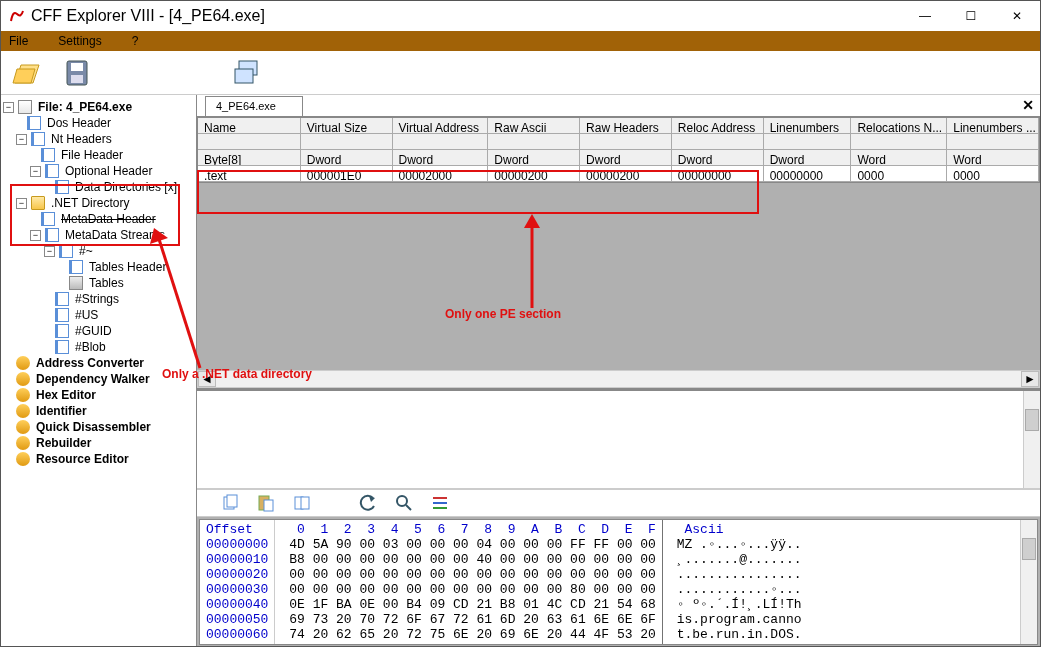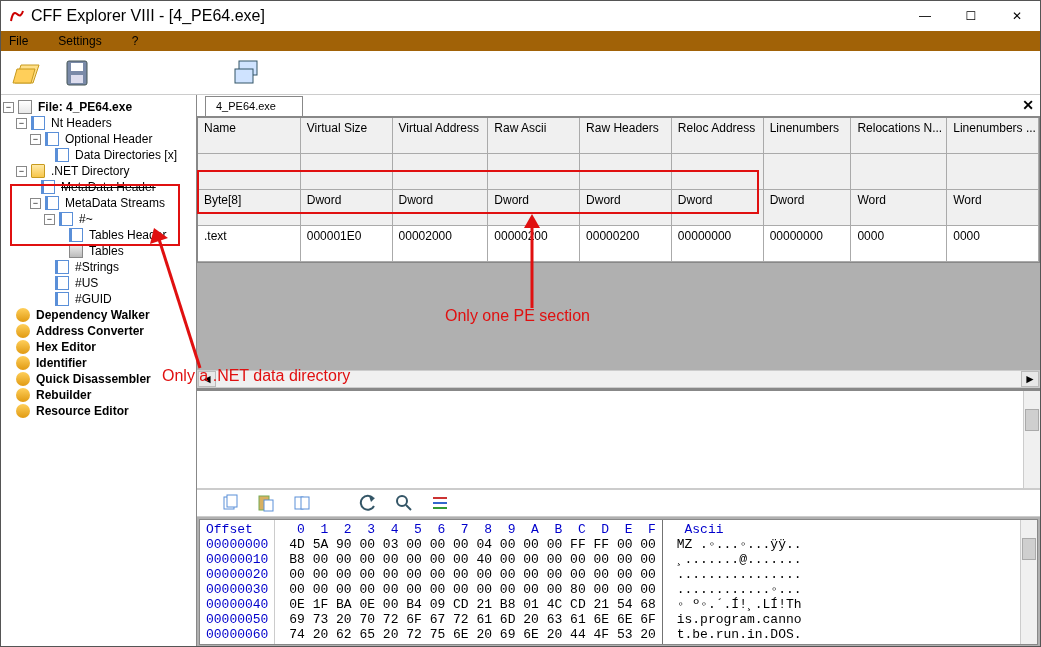--- a/index.html
+++ b/index.html
@@ -27,38 +27,38 @@
 .ic-folder{background:linear-gradient(#ffe9a6,#f7c64a);border:1px solid #c79a1e;border-radius:1px}
 .ic-tool{background:linear-gradient(#ffcf5a,#e09a12);border-radius:50%}
 .ic-db{background:linear-gradient(#eee,#bbb);border:1px solid #888}
 .strike{text-decoration:line-through}
 .right{flex:1;display:flex;flex-direction:column;background:#b91c1c}
 .tabbar{height:22px;background:#fff;display:flex;align-items:flex-end;border-bottom:1px solid #888;position:relative}
 .tab{height:20px;border:1px solid #888;border-bottom:none;background:#fff;padding:0 26px 0 10px;font-size:11px;display:flex;align-items:center;margin-left:8px;position:relative}
 .tabbar .far-x{position:absolute;right:6px;top:2px;font-size:14px;font-weight:bold}
 .grid-wrap{background:#b0b0b0;height:278px;position:relative}
 .grid{background:#fff;border:1px solid #888;margin:0;position:relative}
-.gr{display:flex;height:36px}
+.gr{display:flex;height:16px}
 .gcell{border-right:1px solid #aaa;border-bottom:1px solid #aaa;padding:3px 6px;overflow:hidden;white-space:nowrap;background:#fff}
 .ghdr .gcell{background:#f0f0f0}
 .gw0{width:103px}.gw1{width:92px}.gw2{width:96px}.gw3{width:92px}.gw4{width:92px}.gw5{width:92px}.gw6{width:88px}.gw7{width:96px}.gw8{width:92px}
 .hscroll{height:18px;background:#f0f0f0;border:1px solid #ccc;display:flex;align-items:center;justify-content:space-between;margin-top:auto}
 .hscroll .arr{width:18px;height:16px;display:flex;align-items:center;justify-content:center;background:#e8e8e8;border:1px solid #bbb}
 .hexpane{flex:1;background:#b0b0b0;border-top:3px solid #888;display:flex;flex-direction:column}
 .hex-tb{height:28px;background:#fff;border-top:1px solid #ccc;border-bottom:1px solid #ccc;display:flex;align-items:center;gap:18px;padding:0 24px}
 .hex-ic{width:18px;height:18px}
 .hexbody{flex:1;background:#fff;border:1px solid #888;margin:2px;font-family:"Courier New",monospace;font-size:13px;display:flex;position:relative;overflow:hidden}
 .hexcol{padding:2px 6px;white-space:pre}
 .hexoff{color:#0000cc;border-right:1px solid #ccc}
 .hexbytes{color:#000;border-right:1px solid #737373}
 .hexasc{color:#000}
 .hexhdr{color:#0000cc}
 .vsb{position:absolute;right:0;top:0;bottom:0;width:17px;background:#f0f0f0;border-left:1px solid #ccc}
 .vsb .thmb{position:absolute;left:1px;right:1px;top:18px;height:22px;background:#cfcfcf;border:1px solid #aaa}
-.annot{position:absolute;color:#e01010;font-weight:400;font-size:16px;pointer-events:none}
+.annot{position:absolute;color:#e01010;font-weight:700;font-size:12px;pointer-events:none}
 .redbox{position:absolute;border:2px solid #e01010;pointer-events:none}
 svg{display:block}
 </style>
 </head>
 <body>
 
 <div class="titlebar">
   <span class="tb-icon">
     <svg width="16" height="16">
         <path d="M2 13 Q4 2 8 6 Q12 10 14 3" stroke="#c00" stroke-width="2" fill="none"></path>
@@ -104,24 +104,34 @@
 
 <div class="content">
 
   <div class="tree">
     <div class="tree-row">
         <span class="exp">−</span>
         <span class="ic ic-file"></span>
         <b class="lbl">File: 4_PE64.exe</b>
       </div>
     <div class="tree-row">
+        <span class="sp" style="width:22px"></span>
+        <span class="ic ic-head"></span>
+        <span class="lbl">Dos Header</span>
+      </div>
+    <div class="tree-row">
         <span class="sp" style="width:11px"></span>
         <span class="exp">−</span>
         <span class="ic ic-head"></span>
         <span class="lbl">Nt Headers</span>
+      </div>
+    <div class="tree-row">
+        <span class="sp" style="width:36px"></span>
+        <span class="ic ic-head"></span>
+        <span class="lbl">File Header</span>
       </div>
     <div class="tree-row">
         <span class="sp" style="width:25px"></span>
         <span class="exp">−</span>
         <span class="ic ic-head"></span>
         <span class="lbl">Optional Header</span>
       </div>
     <div class="tree-row">
         <span class="sp" style="width:50px"></span>
         <span class="ic ic-head"></span>
@@ -169,28 +179,33 @@
         <span class="sp" style="width:50px"></span>
         <span class="ic ic-head"></span>
         <span class="lbl">#US</span>
       </div>
     <div class="tree-row">
         <span class="sp" style="width:50px"></span>
         <span class="ic ic-head"></span>
         <span class="lbl">#GUID</span>
       </div>
     <div class="tree-row">
+        <span class="sp" style="width:50px"></span>
+        <span class="ic ic-head"></span>
+        <span class="lbl">#Blob</span>
+      </div>
+    <div class="tree-row">
+        <span class="sp" style="width:11px"></span>
+        <span class="ic ic-tool"></span>
+        <b class="lbl">Address Converter</b>
+      </div>
+    <div class="tree-row">
         <span class="sp" style="width:11px"></span>
         <span class="ic ic-tool"></span>
         <b class="lbl">Dependency Walker</b>
-      </div>
-    <div class="tree-row">
-        <span class="sp" style="width:11px"></span>
-        <span class="ic ic-tool"></span>
-        <b class="lbl">Address Converter</b>
       </div>
     <div class="tree-row">
         <span class="sp" style="width:11px"></span>
         <span class="ic ic-tool"></span>
         <b class="lbl">Hex Editor</b>
       </div>
     <div class="tree-row">
         <span class="sp" style="width:11px"></span>
         <span class="ic ic-tool"></span>
         <b class="lbl">Identifier</b>

